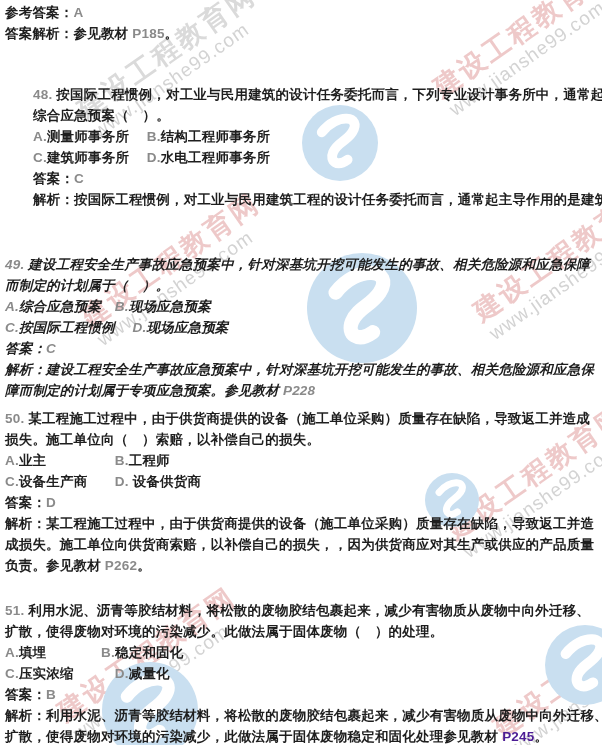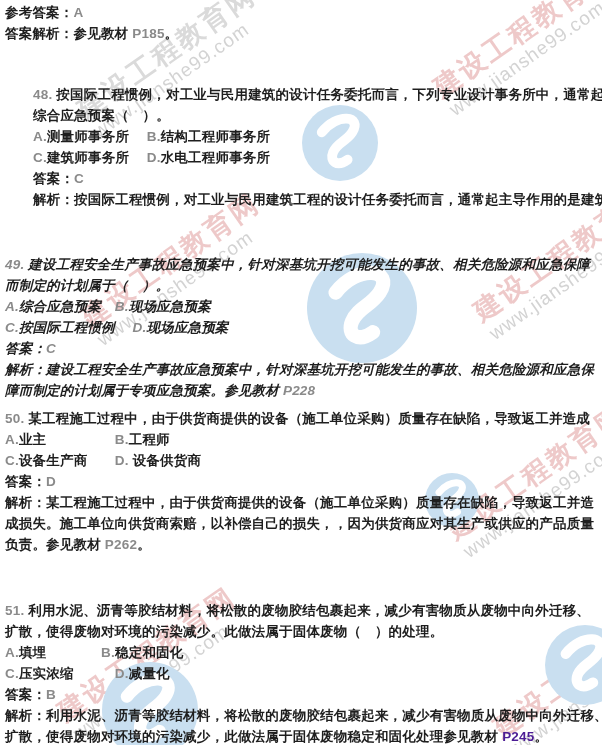--- a/index.html
+++ b/index.html
@@ -114,20 +114,21 @@
       <div class="line"><span class="seg-g">49.</span><span class="seg-k"> 建设工程安全生产事故应急预案中，针对深基坑开挖可能发生的事故、相关危险源和应急保障</span></div>
       <div class="line"><span class="seg-k">而制定的计划属于（　）。</span></div>
       <div class="line"><span class="seg-g">A.</span><span class="seg-k">综合应急预案　</span><span class="seg-g">B.</span><span class="seg-k">现场应急预案</span></div>
       <div class="line"><span class="seg-g">C.</span><span class="seg-k">按国际工程惯例　 </span><span class="seg-g">D.</span><span class="seg-k">现场应急预案</span></div>
       <div class="line"><span class="seg-k">答案：</span><span class="seg-g">C</span></div>
       <div class="line"><span class="seg-k">解析：建设工程安全生产事故应急预案中，针对深基坑开挖可能发生的事故、相关危险源和应急保</span></div>
       <div class="line"><span class="seg-k">障而制定的计划属于专项应急预案。参见教材 </span><span class="seg-g">P228</span></div>
     </div>
     <div class="block" style="top: 410px;">
       <div class="line"><span class="seg-g">50.</span><span class="seg-k"> 某工程施工过程中，由于供货商提供的设备（施工单位采购）质量存在缺陷，导致返工并造成</span></div>
+      <div class="line"><span class="seg-k">损失。施工单位向（　）索赔，以补偿自己的损失。</span></div>
       <div class="line"><span class="seg-g">A.</span><span class="seg-k">业主　　　　　</span><span class="seg-g">B.</span><span class="seg-k">工程师</span></div>
       <div class="line"><span class="seg-g">C.</span><span class="seg-k">设备生产商　　</span><span class="seg-g">D.</span><span class="seg-k"> 设备供货商</span></div>
       <div class="line"><span class="seg-k">答案：</span><span class="seg-g">D</span></div>
       <div class="line"><span class="seg-k">解析：某工程施工过程中，由于供货商提供的设备（施工单位采购）质量存在缺陷，导致返工并造</span></div>
       <div class="line"><span class="seg-k">成损失。施工单位向供货商索赔，以补偿自己的损失，，因为供货商应对其生产或供应的产品质量</span></div>
       <div class="line"><span class="seg-k">负责。参见教材 </span><span class="seg-g">P262</span><span class="seg-k">。</span></div>
     </div>
     <div class="block" style="top: 602px;">
       <div class="line"><span class="seg-g">51.</span><span class="seg-k"> 利用水泥、沥青等胶结材料，将松散的废物胶结包裹起来，减少有害物质从废物中向外迁移、</span></div>
       <div class="line"><span class="seg-k">扩散，使得废物对环境的污染减少。此做法属于固体废物（　）的处理。</span></div>

